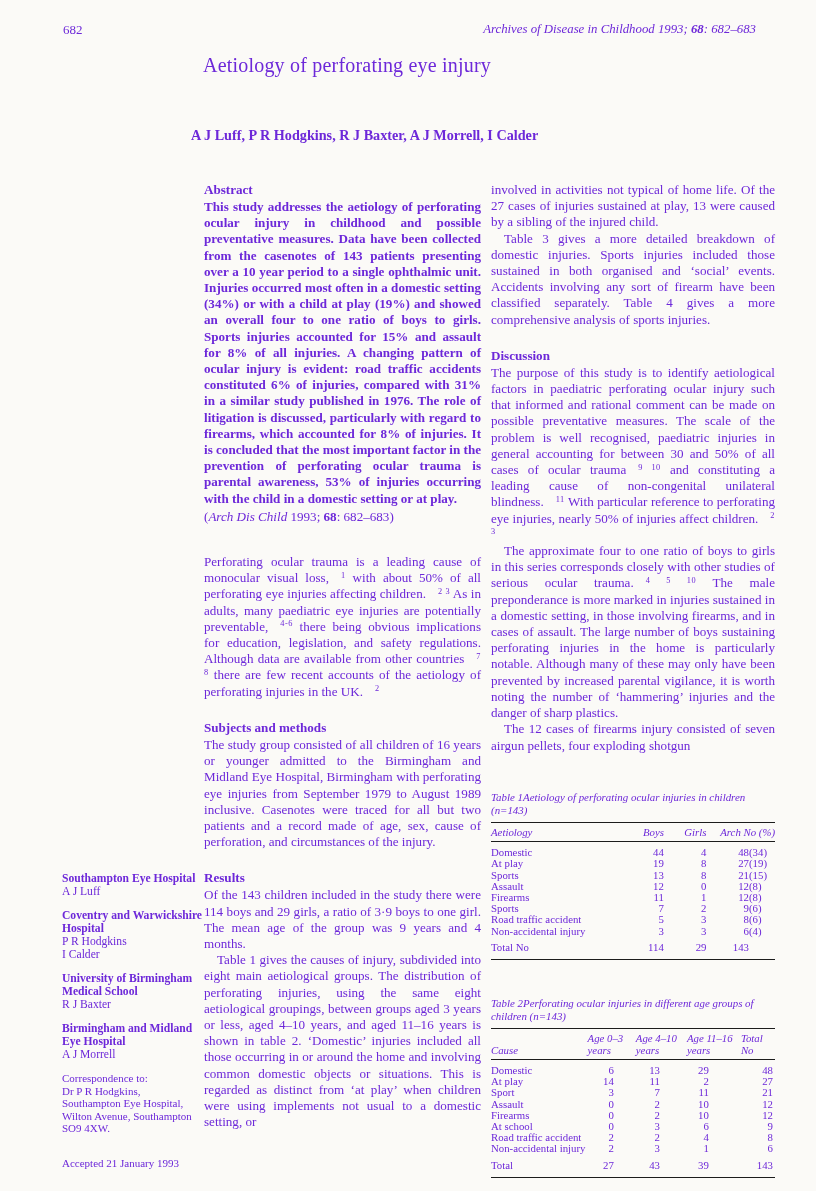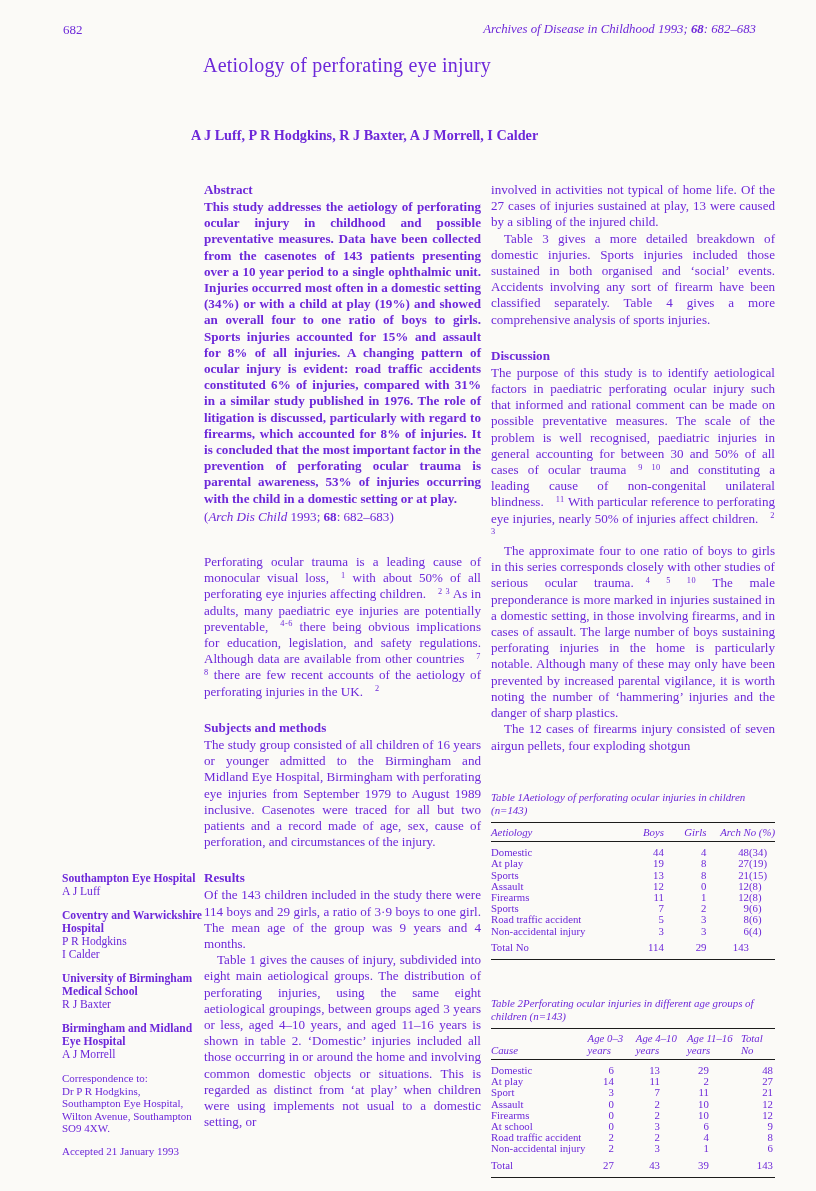--- a/index.html
+++ b/index.html
@@ -15,21 +15,21 @@
 
   
   .title{position:absolute;left:203px;top:54px;font-size:20px;font-weight:400;letter-spacing:.2px;margin:0;font-family:Liberation Serif, serif;}
   .authors{position:absolute;left:191px;top:127px;font-size:14.2px;font-weight:bold;}
 
   
   .margin-col{position:absolute;left:62px;top:872px;width:142px;font-size:11.6px;line-height:13px;}
   .aff{margin-bottom:11px;}
   .aff-inst{font-weight:bold;}
   .correspondence{white-space:pre-line;font-size:11px;line-height:12.6px;margin-top:1px;}
-  .accepted{margin-top:10px;font-size:11px;}
+  .accepted{margin-top:22px;font-size:11px;}
 
   
   .col{position:absolute;top:182px;}
   .col-left{left:204px;width:277px;}
   .col-right{left:491px;width:284px;}
   .col p{margin:0;text-align:justify;font-size:13.1px;line-height:16.2px;}
   .col h2{font-size:13.1px;font-weight:bold;margin:20px 0 1px 0;}
   .col h2.first{margin-top:0;}
   .abstract-body{font-weight:bold;line-height:15.6px;}
   .cite{text-align:left !important;font-size:12.4px;margin-top:2px !important;}

